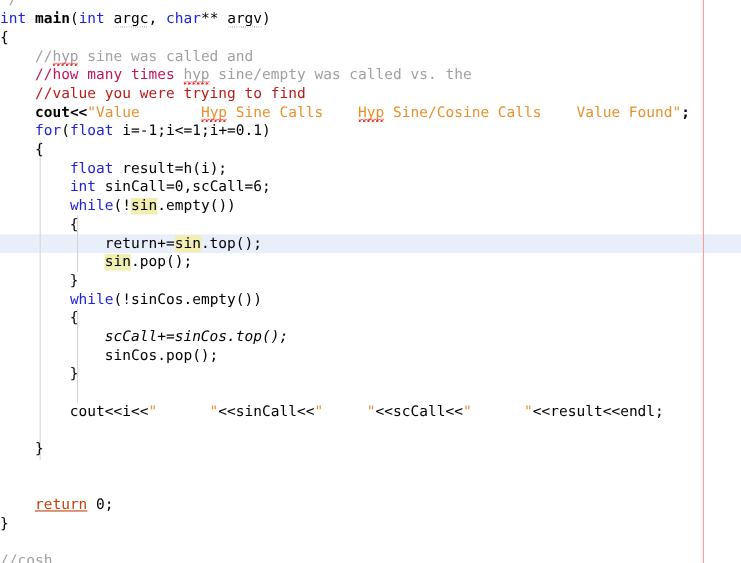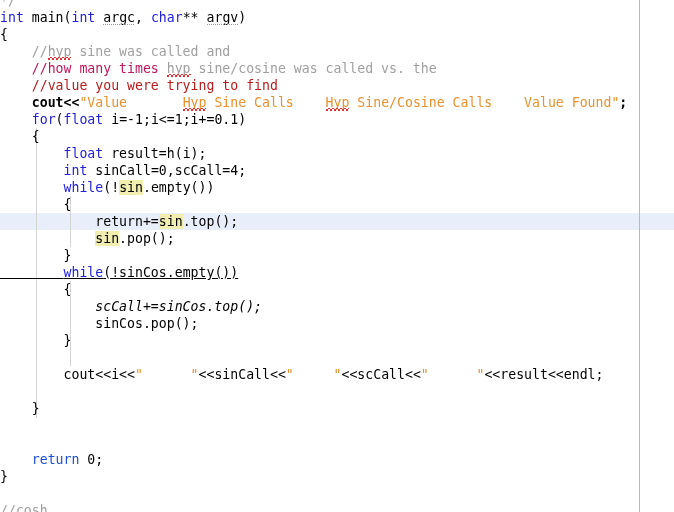--- a/index.html
+++ b/index.html
@@ -65,21 +65,21 @@
     height: 17px;
     line-height: 17px;
     font-size: 13.2px;
     white-space: pre;
     color: #000000;
     letter-spacing: 0px;
   }
 
   
   .kw       { color: #2222dd; }
-  .fn       { color: #000000; font-weight: normal; }
+  .fn       { color: #000000; font-weight: bold; }
   .cmt      { color: #a0a0a0; }
   .str      { color: #e8912d; }
   .plain    { color: #000000; }
   .bold     { font-weight: bold; }
 
   
   .occ {
     background: #f1eeb0;
   }
   .wav {
@@ -131,42 +131,42 @@
       <div class="indent-guide" style="left: 70px; top: 281px; height: 85px; background: rgb(212, 212, 212);"></div>
     </div>
 
   <div class="ruler" style="background: rgb(245, 160, 160); left: 639px;"></div>
 
   <div class="code-layer" id="code-layer">
       <div class="line" style="position: absolute; left: 0px; top: -8px; height: 17px; line-height: 17px; font-size: 13.2px; color: rgb(0, 0, 0);"><span class="cmt" style="color: rgb(160, 160, 160);">*/</span></div>
       <div class="line" style="position: absolute; left: 0px; top: 9px; height: 17px; line-height: 17px; font-size: 13.2px; color: rgb(0, 0, 0);"><span class="kw" style="color: rgb(34, 34, 221);">int </span><span class="fn">main</span><span class="plain">(</span><span class="kw" style="color: rgb(34, 34, 221);">int </span><span class="dotu plain">argc</span><span class="plain">, </span><span class="kw" style="color: rgb(34, 34, 221);">char</span><span class="plain">** </span><span class="dotu plain">argv</span><span class="plain">)</span></div>
       <div class="line" style="position: absolute; left: 0px; top: 26px; height: 17px; line-height: 17px; font-size: 13.2px; color: rgb(0, 0, 0);"><span class="plain">{</span></div>
       <div class="line" style="position: absolute; left: 0px; top: 43px; height: 17px; line-height: 17px; font-size: 13.2px; color: rgb(0, 0, 0);"><span class="cmt" style="color: rgb(160, 160, 160);">    //</span><span class="wav cmt" style="color: rgb(160, 160, 160);">hyp</span><span class="cmt" style="color: rgb(160, 160, 160);"> sine was called and</span></div>
-      <div class="line" style="position: absolute; left: 0px; top: 60px; height: 17px; line-height: 17px; font-size: 13.2px; color: rgb(0, 0, 0);"><span class="cmt" style="color: #be185d;">    //how many times </span><span class="wav cmt" style="color: rgb(160, 160, 160);">hyp</span><span class="cmt" style="color: rgb(160, 160, 160);"> sine/cosine was called vs. the</span></div>
+      <div class="line" style="position: absolute; left: 0px; top: 60px; height: 17px; line-height: 17px; font-size: 13.2px; color: rgb(0, 0, 0);"><span class="cmt" style="color: #be185d;">    //how many times </span><span class="wav cmt" style="color: rgb(160, 160, 160);">hyp</span><span class="cmt" style="color: rgb(160, 160, 160);"> sine/empty was called vs. the</span></div>
       <div class="line" style="position: absolute; left: 0px; top: 77px; height: 17px; line-height: 17px; font-size: 13.2px; color: rgb(0, 0, 0);"><span class="cmt" style="color: #b91c1c;">    //value you were trying to find</span></div>
       <div class="line" style="position: absolute; left: 0px; top: 94px; height: 17px; line-height: 17px; font-size: 13.2px; color: rgb(0, 0, 0);"><span class="plain">    </span><span class="bold plain">cout</span><span class="bold plain">&lt;&lt;</span><span class="str" style="color: rgb(232, 145, 45);">"Value       </span><span class="wav str" style="color: rgb(232, 145, 45);">Hyp</span><span class="str" style="color: rgb(232, 145, 45);"> Sine Calls    </span><span class="wav str" style="color: rgb(232, 145, 45);">Hyp</span><span class="str" style="color: rgb(232, 145, 45);"> Sine/Cosine Calls    Value Found"</span><span class="bold plain">;</span></div>
       <div class="line" style="position: absolute; left: 0px; top: 111px; height: 17px; line-height: 17px; font-size: 13.2px; color: rgb(0, 0, 0);"><span class="plain">    </span><span class="kw" style="color: rgb(34, 34, 221);">for</span><span class="plain">(</span><span class="kw" style="color: rgb(34, 34, 221);">float</span><span class="plain"> i=-1;i&lt;=1;i+=0.1)</span></div>
       <div class="line" style="position: absolute; left: 0px; top: 128px; height: 17px; line-height: 17px; font-size: 13.2px; color: rgb(0, 0, 0);"><span class="plain">    {</span></div>
       <div class="line" style="position: absolute; left: 0px; top: 145px; height: 17px; line-height: 17px; font-size: 13.2px; color: rgb(0, 0, 0);"><span class="plain">        </span><span class="kw" style="color: rgb(34, 34, 221);">float</span><span class="plain"> result=h(i);</span></div>
-      <div class="line" style="position: absolute; left: 0px; top: 162px; height: 17px; line-height: 17px; font-size: 13.2px; color: rgb(0, 0, 0);"><span class="plain">        </span><span class="kw" style="color: rgb(34, 34, 221);">int</span><span class="plain"> sinCall=0,scCall=4;</span></div>
+      <div class="line" style="position: absolute; left: 0px; top: 162px; height: 17px; line-height: 17px; font-size: 13.2px; color: rgb(0, 0, 0);"><span class="plain">        </span><span class="kw" style="color: rgb(34, 34, 221);">int</span><span class="plain"> sinCall=0,scCall=6;</span></div>
       <div class="line" style="position: absolute; left: 0px; top: 179px; height: 17px; line-height: 17px; font-size: 13.2px; color: rgb(0, 0, 0);"><span class="plain">        </span><span class="kw" style="color: rgb(34, 34, 221);">while</span><span class="plain">(!</span><span class="occ" style="background: rgb(241, 238, 176);">sin</span><span class="plain">.empty())</span></div>
       <div class="line" style="position: absolute; left: 0px; top: 196px; height: 17px; line-height: 17px; font-size: 13.2px; color: rgb(0, 0, 0);"><span class="plain">        {</span></div>
       <div class="line" style="position: absolute; left: 0px; top: 213px; height: 17px; line-height: 17px; font-size: 13.2px; color: rgb(0, 0, 0);"><span class="plain">            return+=</span><span class="occ" style="background: rgb(241, 238, 176);">sin</span><span class="plain">.top();</span></div>
       <div class="line" style="position: absolute; left: 0px; top: 230px; height: 17px; line-height: 17px; font-size: 13.2px; color: rgb(0, 0, 0);"><span class="plain">            </span><span class="occ" style="background: rgb(241, 238, 176);">sin</span><span class="plain">.pop();</span></div>
       <div class="line" style="position: absolute; left: 0px; top: 247px; height: 17px; line-height: 17px; font-size: 13.2px; color: rgb(0, 0, 0);"><span class="plain">        }</span></div>
-      <div class="line" style="position: absolute; left: 0px; top: 264px; height: 17px; line-height: 17px; font-size: 13.2px; color: rgb(0, 0, 0); text-decoration: underline;"><span class="plain">        </span><span class="kw" style="color: rgb(34, 34, 221);">while</span><span class="plain">(!sinCos.empty())</span></div>
+      <div class="line" style="position: absolute; left: 0px; top: 264px; height: 17px; line-height: 17px; font-size: 13.2px; color: rgb(0, 0, 0);"><span class="plain">        </span><span class="kw" style="color: rgb(34, 34, 221);">while</span><span class="plain">(!sinCos.empty())</span></div>
       <div class="line" style="position: absolute; left: 0px; top: 281px; height: 17px; line-height: 17px; font-size: 13.2px; color: rgb(0, 0, 0);"><span class="plain">        {</span></div>
       <div class="line" style="position: absolute; left: 0px; top: 298px; height: 17px; line-height: 17px; font-size: 13.2px; color: rgb(0, 0, 0); font-style: italic;"><span class="plain">            scCall+=sinCos.top();</span></div>
       <div class="line" style="position: absolute; left: 0px; top: 315px; height: 17px; line-height: 17px; font-size: 13.2px; color: rgb(0, 0, 0);"><span class="plain">            sinCos.pop();</span></div>
       <div class="line" style="position: absolute; left: 0px; top: 332px; height: 17px; line-height: 17px; font-size: 13.2px; color: rgb(0, 0, 0);"><span class="plain">        }</span></div>
       <div class="line" style="position: absolute; left: 0px; top: 349px; height: 17px; line-height: 17px; font-size: 13.2px; color: rgb(0, 0, 0);"></div>
       <div class="line" style="position: absolute; left: 0px; top: 366px; height: 17px; line-height: 17px; font-size: 13.2px; color: rgb(0, 0, 0);"><span class="plain">        cout&lt;&lt;i&lt;&lt;</span><span class="str" style="color: rgb(232, 145, 45);">"      "</span><span class="plain">&lt;&lt;sinCall&lt;&lt;</span><span class="str" style="color: rgb(232, 145, 45);">"     "</span><span class="plain">&lt;&lt;scCall&lt;&lt;</span><span class="str" style="color: rgb(232, 145, 45);">"      "</span><span class="plain">&lt;&lt;result&lt;&lt;endl;</span></div>
       <div class="line" style="position: absolute; left: 0px; top: 383px; height: 17px; line-height: 17px; font-size: 13.2px; color: rgb(0, 0, 0);"></div>
       <div class="line" style="position: absolute; left: 0px; top: 400px; height: 17px; line-height: 17px; font-size: 13.2px; color: rgb(0, 0, 0);"><span class="plain">    }</span></div>
       <div class="line" style="position: absolute; left: 0px; top: 417px; height: 17px; line-height: 17px; font-size: 13.2px; color: rgb(0, 0, 0);"></div>
       <div class="line" style="position: absolute; left: 0px; top: 434px; height: 17px; line-height: 17px; font-size: 13.2px; color: rgb(0, 0, 0);"></div>
-      <div class="line" style="position: absolute; left: 0px; top: 451px; height: 17px; line-height: 17px; font-size: 13.2px; color: rgb(0, 0, 0);"><span class="plain">    </span><span class="kw" style="color: #1d4ed8;">return</span><span class="plain"> 0;</span></div>
+      <div class="line" style="position: absolute; left: 0px; top: 451px; height: 17px; line-height: 17px; font-size: 13.2px; color: rgb(0, 0, 0);"><span class="plain">    </span><span class="kw" style="color: #c2410c; text-decoration: underline;">return</span><span class="plain"> 0;</span></div>
       <div class="line" style="position: absolute; left: 0px; top: 468px; height: 17px; line-height: 17px; font-size: 13.2px; color: rgb(0, 0, 0);"><span class="plain">}</span></div>
       <div class="line" style="position: absolute; left: 0px; top: 485px; height: 17px; line-height: 17px; font-size: 13.2px; color: rgb(0, 0, 0);"></div>
       <div class="line" style="position: absolute; left: 0px; top: 502px; height: 17px; line-height: 17px; font-size: 13.2px; color: rgb(0, 0, 0);"><span class="cmt" style="color: rgb(160, 160, 160);">//cosh</span></div>
     </div>
 
 </div>
 
 </body></html>

